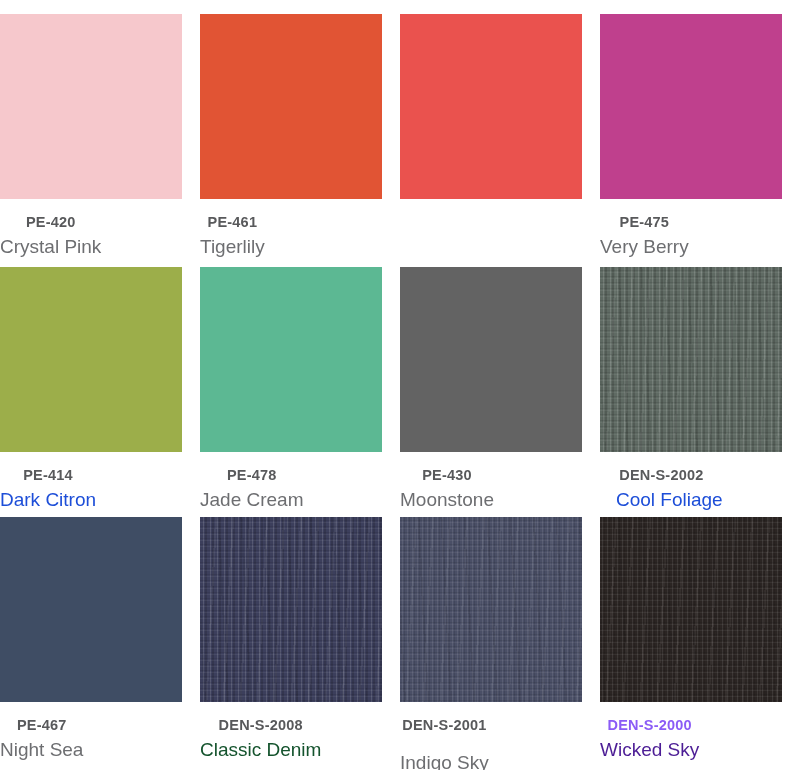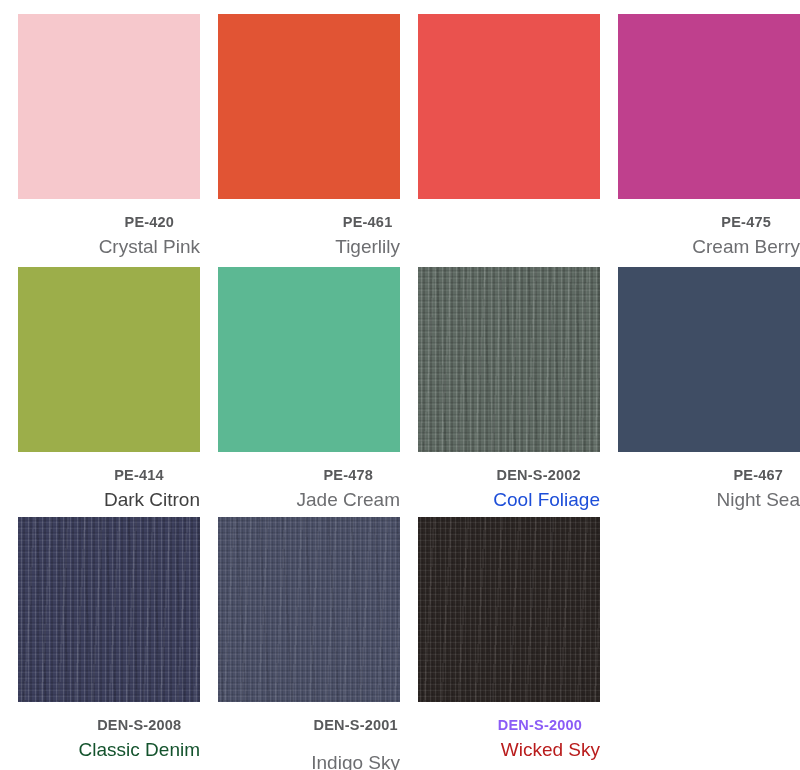--- a/index.html
+++ b/index.html
@@ -20,21 +20,21 @@
     height: 770px;
     display: grid;
     grid-template-columns: repeat(4, 200px);
     grid-template-rows: 253px 250px 267px;
     box-sizing: border-box;
   }
 
   .swatch-cell {
     display: flex;
     flex-direction: column;
-    align-items: flex-end;
+    align-items: flex-start;
     box-sizing: border-box;
     padding-top: 14px;
   }
 
   .swatch-chip {
     width: 182px;
     height: 185px;
     position: relative;
     overflow: hidden;
     flex: none;
@@ -141,38 +141,45 @@
         <div class="swatch-name" style="color: rgb(109, 110, 113);">Tigerlily</div>
       </div>
     </div>
     <div class="swatch-cell">
       <div class="swatch-chip" style="background-color: rgb(234, 82, 78);"></div>
     </div>
     <div class="swatch-cell">
       <div class="swatch-chip" style="background-color: rgb(191, 64, 141);"></div>
       <div class="swatch-label">
         <div class="swatch-code" style="color: rgb(88, 89, 91);">PE-475</div>
-        <div class="swatch-name" style="color: rgb(109, 110, 113);">Cream Berry</div>
+        <div class="swatch-name" style="color: rgb(109, 110, 113);">Very Berry</div>
       </div>
     </div>
     <div class="swatch-cell">
       <div class="swatch-chip" style="background-color: rgb(156, 174, 74);"></div>
       <div class="swatch-label">
         <div class="swatch-code" style="color: rgb(88, 89, 91);">PE-414</div>
-        <div class="swatch-name" style="color: #404040; margin-left: 26px;">Dark Citron</div>
+        <div class="swatch-name" style="color: #1d4ed8;">Dark Citron</div>
       </div>
     </div>
     <div class="swatch-cell">
       <div class="swatch-chip" style="background-color: rgb(92, 184, 147);"></div>
       <div class="swatch-label">
         <div class="swatch-code" style="color: rgb(88, 89, 91);">PE-478</div>
         <div class="swatch-name" style="color: rgb(109, 110, 113);">Jade Cream</div>
       </div>
     </div>
     <div class="swatch-cell">
+      <div class="swatch-chip" style="background-color: rgb(99, 99, 99);"></div>
+      <div class="swatch-label">
+        <div class="swatch-code" style="color: rgb(88, 89, 91);">PE-430</div>
+        <div class="swatch-name" style="color: rgb(109, 110, 113);">Moonstone</div>
+      </div>
+    </div>
+    <div class="swatch-cell">
       <div class="swatch-chip tex-weave tex-coarse" style="background-color: rgb(95, 106, 99);"></div>
       <div class="swatch-label">
         <div class="swatch-code" style="color: rgb(88, 89, 91);">DEN-S-2002</div>
         <div class="swatch-name" style="color: #1d4ed8; margin-left: 16px;">Cool Foliage</div>
       </div>
     </div>
     <div class="swatch-cell">
       <div class="swatch-chip" style="background-color: rgb(63, 77, 100);"></div>
       <div class="swatch-label">
         <div class="swatch-code" style="color: rgb(88, 89, 91);">PE-467</div>
@@ -190,16 +197,16 @@
       <div class="swatch-chip tex-weave" style="background-color: rgb(74, 79, 102);"></div>
       <div class="swatch-label">
         <div class="swatch-code" style="color: rgb(88, 89, 91);">DEN-S-2001</div>
         <div class="swatch-name" style="color: rgb(109, 110, 113); margin-top: 15px;">Indigo Sky</div>
       </div>
     </div>
     <div class="swatch-cell">
       <div class="swatch-chip tex-weave" style="background-color: rgb(43, 37, 35);"></div>
       <div class="swatch-label">
         <div class="swatch-code" style="color: #8b5cf6;">DEN-S-2000</div>
-        <div class="swatch-name" style="color: #b91c1c; margin-left: 21px;">Wicked Sky</div>
+        <div class="swatch-name" style="color: #4c1d95;">Wicked Sky</div>
       </div>
     </div>
   </div>
 
 </body></html>

